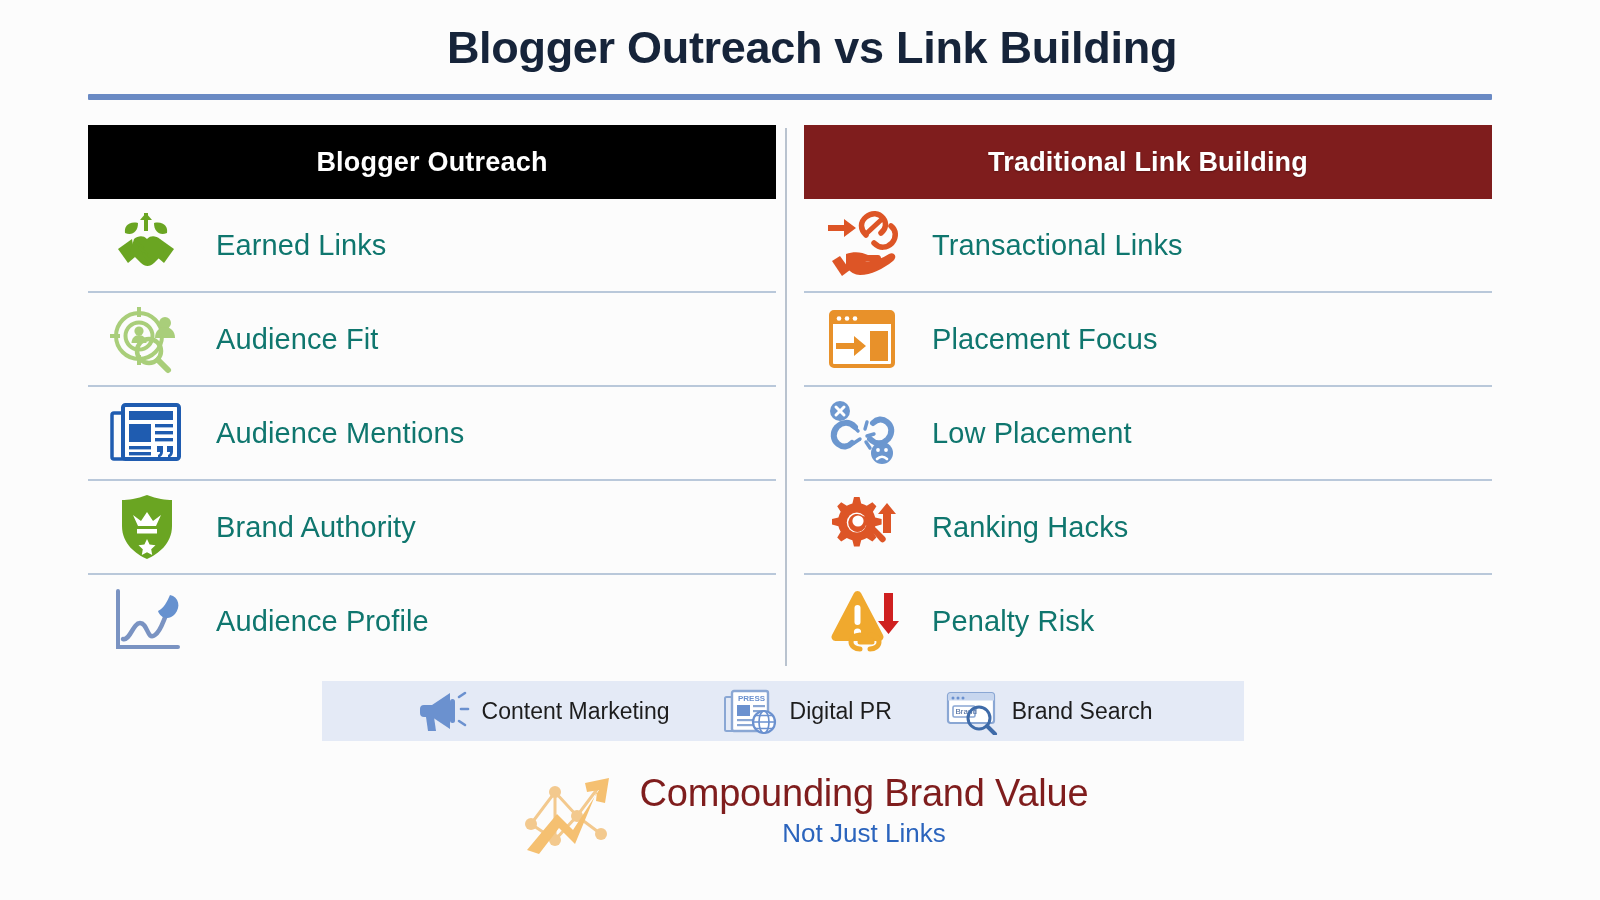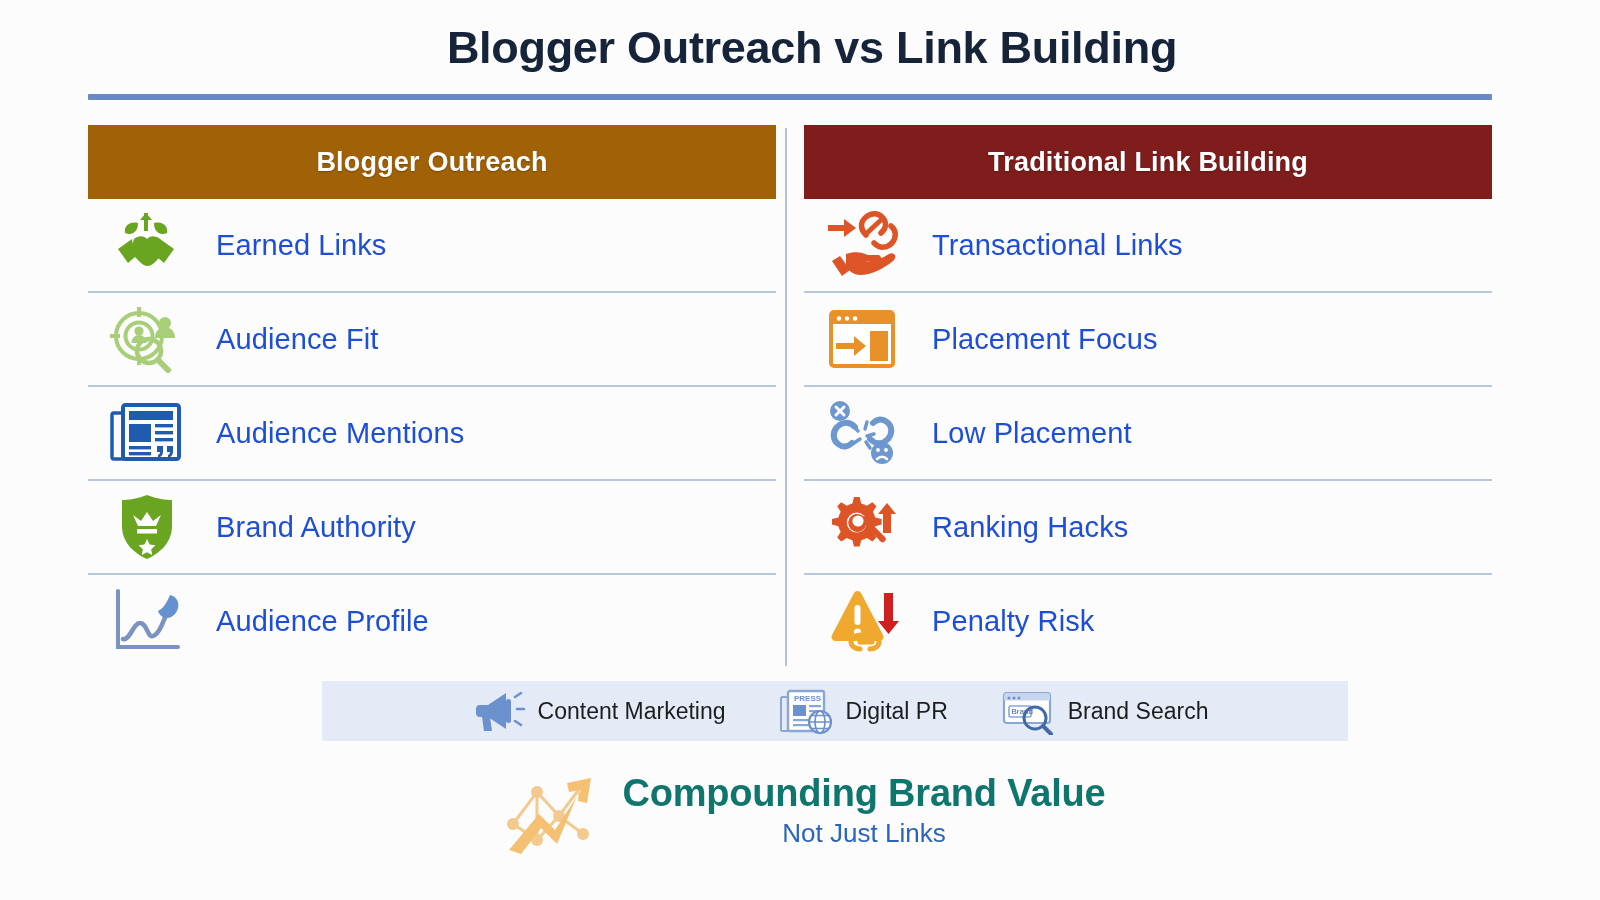--- a/index.html
+++ b/index.html
@@ -37,58 +37,58 @@
     background:#b9c3cf;
   }
 
   .col-head{
     height:74px;
     display:flex;align-items:center;justify-content:center;
     color:#ffffff;font-size:27px;font-weight:bold;
     letter-spacing:0.2px;
     text-shadow:0 1px 2px rgba(0,0,0,.28);
   }
-  .col-head.primary{background:#a16207;}
+  .col-head.primary{background:#000000;}
   .col-head.secondary{background:#7f1d1d;}
 
   .rows{display:flex;flex-direction:column;}
   .row{
     height:92px;
     display:flex;align-items:center;
     border-bottom:2px solid #b9c8da;
   }
   .row .ico{
     width:118px;min-width:118px;height:92px;
     display:flex;align-items:center;justify-content:center;
   }
   .row .ico svg{display:block;}
   .row .lbl{
-    font-size:29px;color:#1d4ed8;font-weight:400;
+    font-size:29px;color:#0f766e;font-weight:400;
     letter-spacing:0.1px;padding-left:10px;
   }
 
   
   .tagbar{
-    position:absolute;left:322px;top:681px;width:1018px;height:60px;
+    position:absolute;left:322px;top:681px;width:922px;height:60px;
     background:#e4eaf6;
-    display:flex;align-items:center;justify-content:center;gap:52px;padding-left:8px;
+    display:flex;align-items:center;justify-content:center;gap:52px;
   }
   .tag{display:flex;align-items:center;gap:12px;}
   .tag .tag-lbl{font-size:23px;color:#1d1d1d;}
   .tag svg{display:block;}
 
   
   .footer{
     position:absolute;left:0;top:755px;width:1600px;height:110px;
     display:flex;align-items:center;justify-content:center;gap:18px;
   }
   .footer-ico{width:110px;display:flex;align-items:center;justify-content:center;}
   .footer-text{display:flex;flex-direction:column;align-items:center;}
   .footer-main{
-    font-size:38px;font-weight:bold;color:#0f766e;letter-spacing:-0.2px;
+    font-size:38px;font-weight:normal;color:#7f1d1d;letter-spacing:-0.2px;
     line-height:1.1;
     text-align:right;
   }
   .footer-sub{
     font-size:26px;color:#2b64bd;margin-top:4px;line-height:1.1;
   }
 </style>
 </head>
 <body>
 

